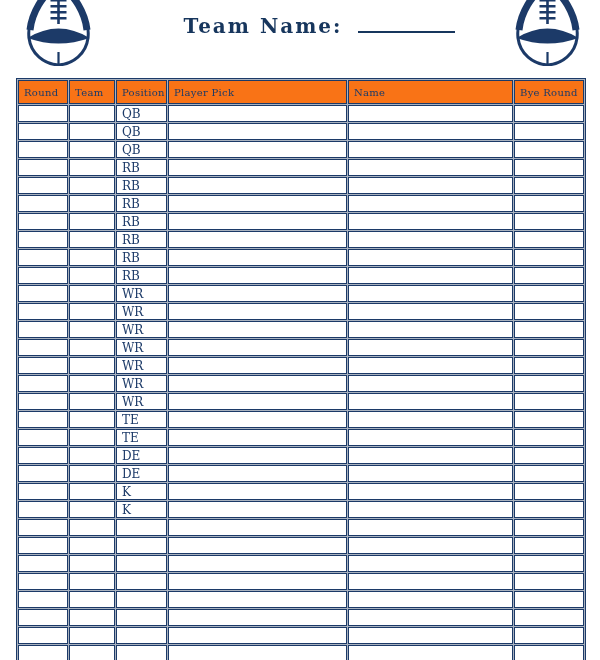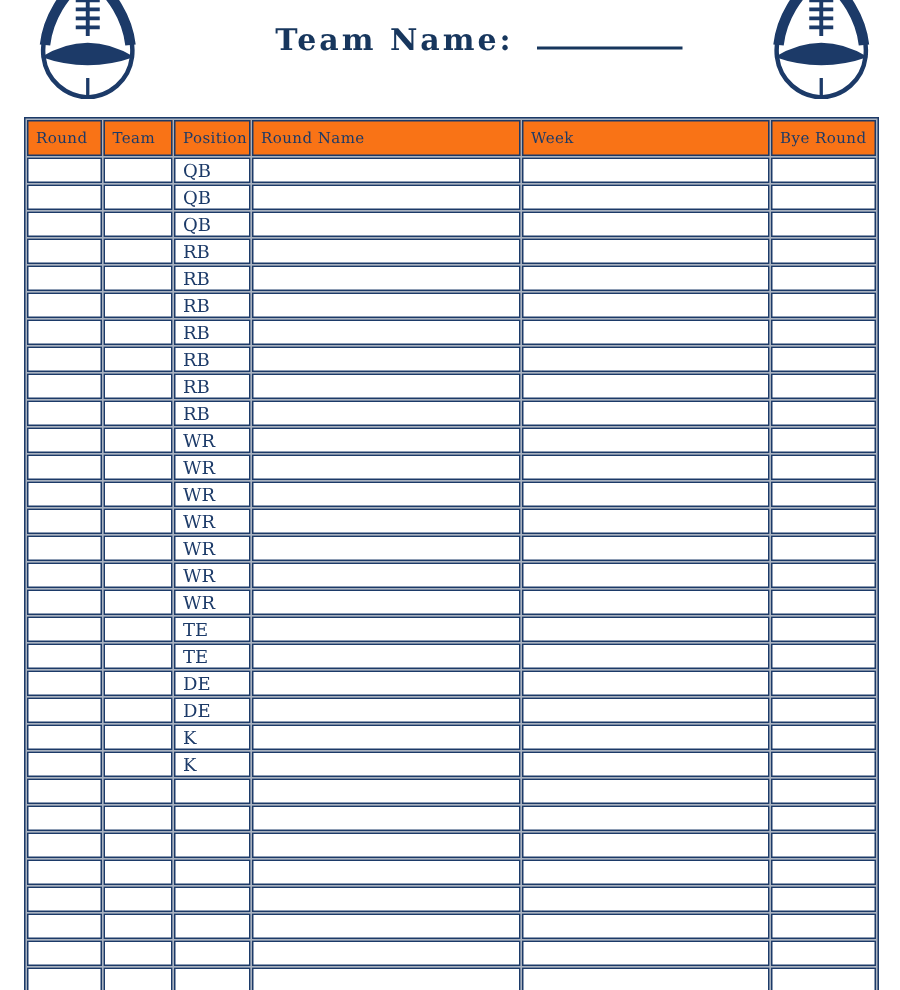--- a/index.html
+++ b/index.html
@@ -130,22 +130,22 @@
         <col style="width:51px">
       <col style="width:179px">
         <col style="width:165px">
         <col style="width:70px">
     </colgroup>
     <thead>
       <tr>
         <th>Round</th>
         <th>Team</th>
         <th>Position</th>
-        <th>Round Name</th>
-        <th>Week</th>
+        <th>Player Pick</th>
+        <th>Name</th>
         <th>Bye Round</th>
       </tr>
     </thead>
     <tbody>
         <tr>
           <td></td>
           <td></td>
           <td>QB</td>
           <td></td>
           <td></td>

